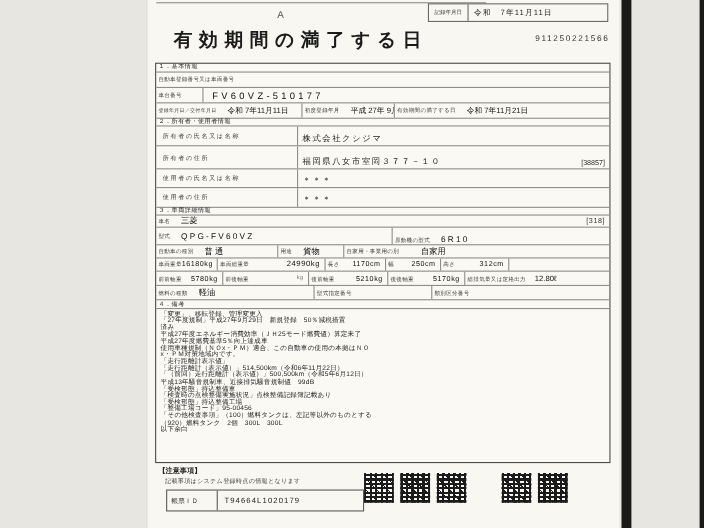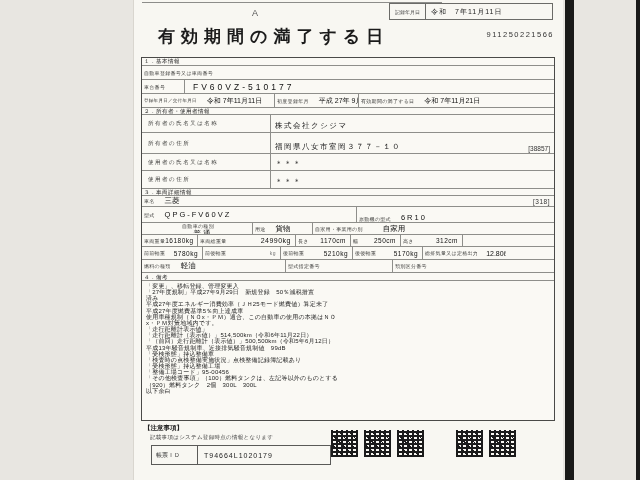--- a/index.html
+++ b/index.html
@@ -151,21 +151,21 @@
           <span class="lab">型式</span>
           <span class="val gap" style="letter-spacing:2px;">QPG-FV60VZ</span>
         </div>
         <div class="cell" style="flex:1;align-items:flex-end;">
           <span class="lab">原動機の型式</span>
           <span class="val gap" style="letter-spacing:2px;">6R10</span>
         </div>
       </div>
 
       <div class="row h12">
-        <div class="cell first" style="width:110px;flex-direction:column;">
+        <div class="cell first" style="width:110px;">
           <span class="lab">自動車の種別</span>
           <span class="val gap">普 通</span>
         </div>
         <div class="cell" style="width:60px;">
           <span class="lab">用途</span>
           <span class="val gap">貨物</span>
         </div>
         <div class="cell" style="flex:1;">
           <span class="lab">自家用・事業用の別</span>
           <span class="val" style="margin-left:20px;">自家用</span>

